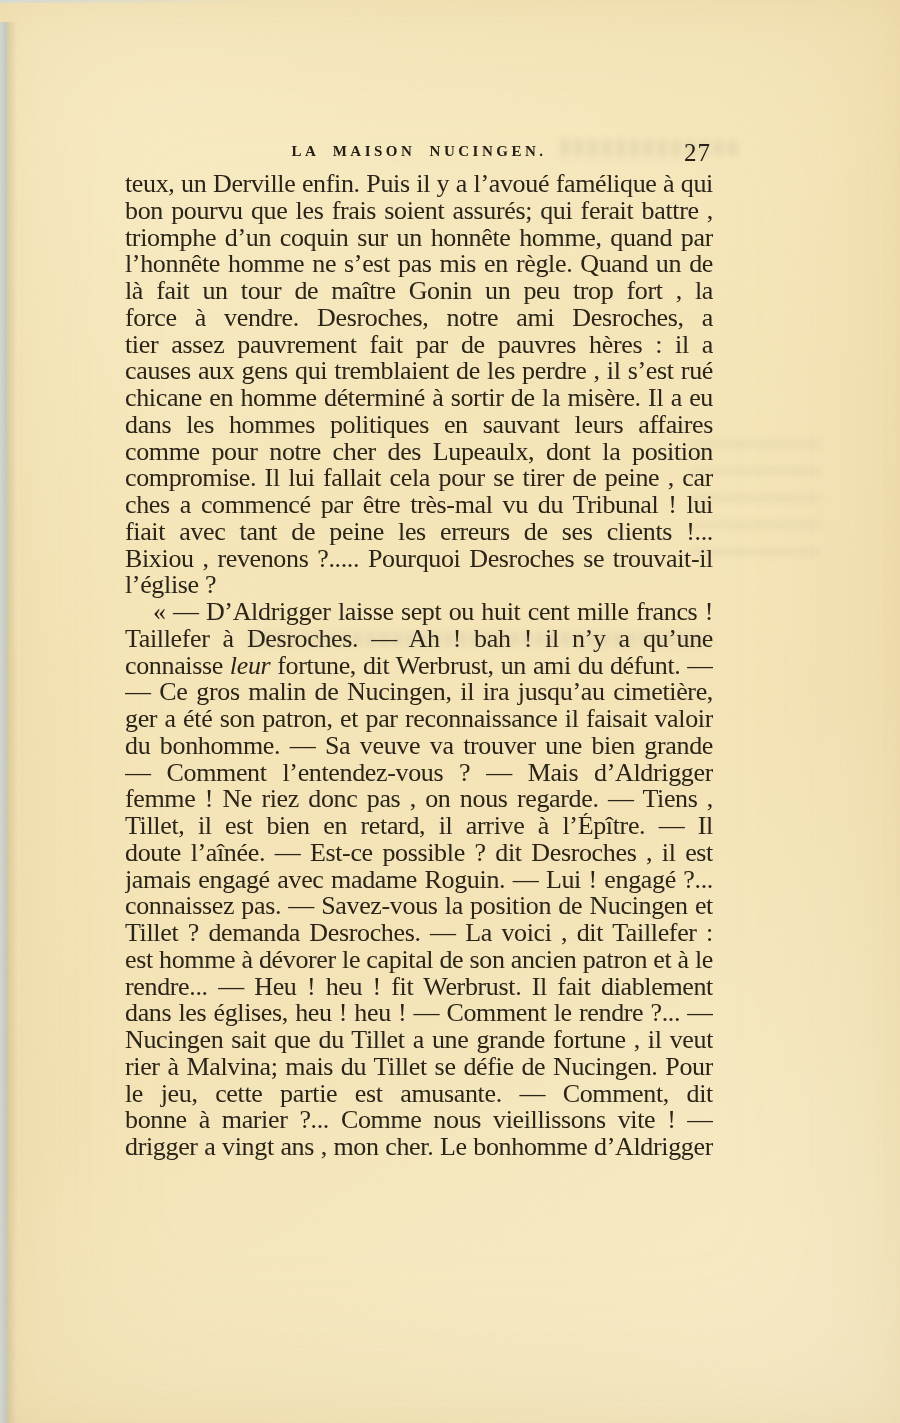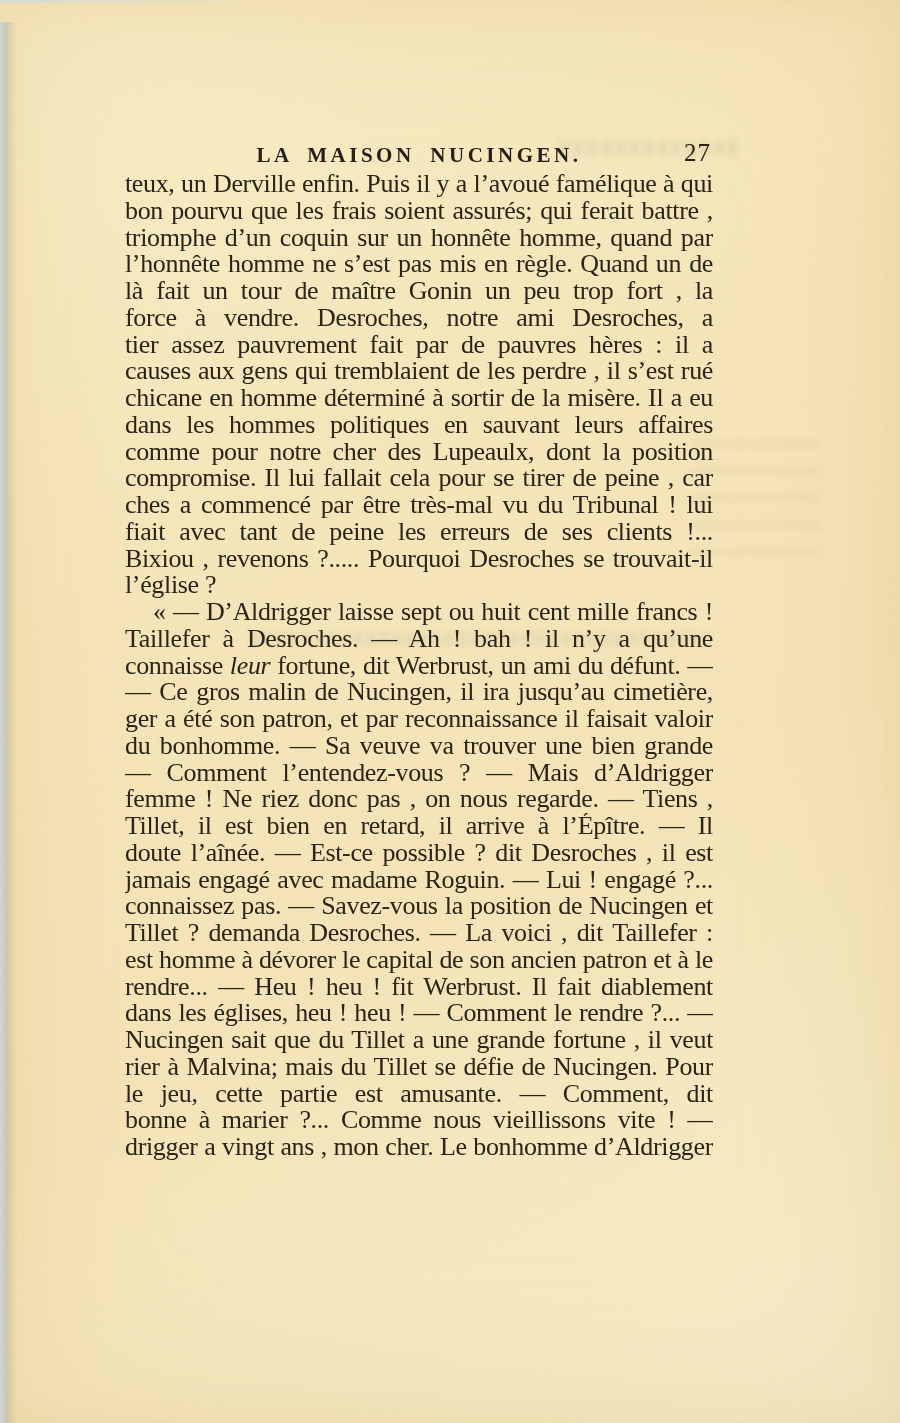--- a/index.html
+++ b/index.html
@@ -24,21 +24,21 @@
   .edge-top{
     position:absolute;left:0;top:0;height:3px;width:260px;
     background:linear-gradient(to right,#d7dbd3,rgba(215,219,211,0));
   }
   .header{
     position:absolute;left:125px;top:139px;width:588px;height:28px;
   }
   .title{
     position:absolute;left:0;right:0;top:4px;
     text-align:center;
-    font-size:21px;font-weight:bold;
+    font-size:15px;font-weight:bold;
     letter-spacing:3.5px;word-spacing:7px;
     color:#262017;
   }
   .pagenum{
     position:absolute;right:2px;top:0;
     font-size:25px;color:#262017;letter-spacing:1px;
   }
   .body-text{
     position:absolute;left:125px;top:171px;width:588px;
     font-size:26px;line-height:26.75px;letter-spacing:-0.35px;

